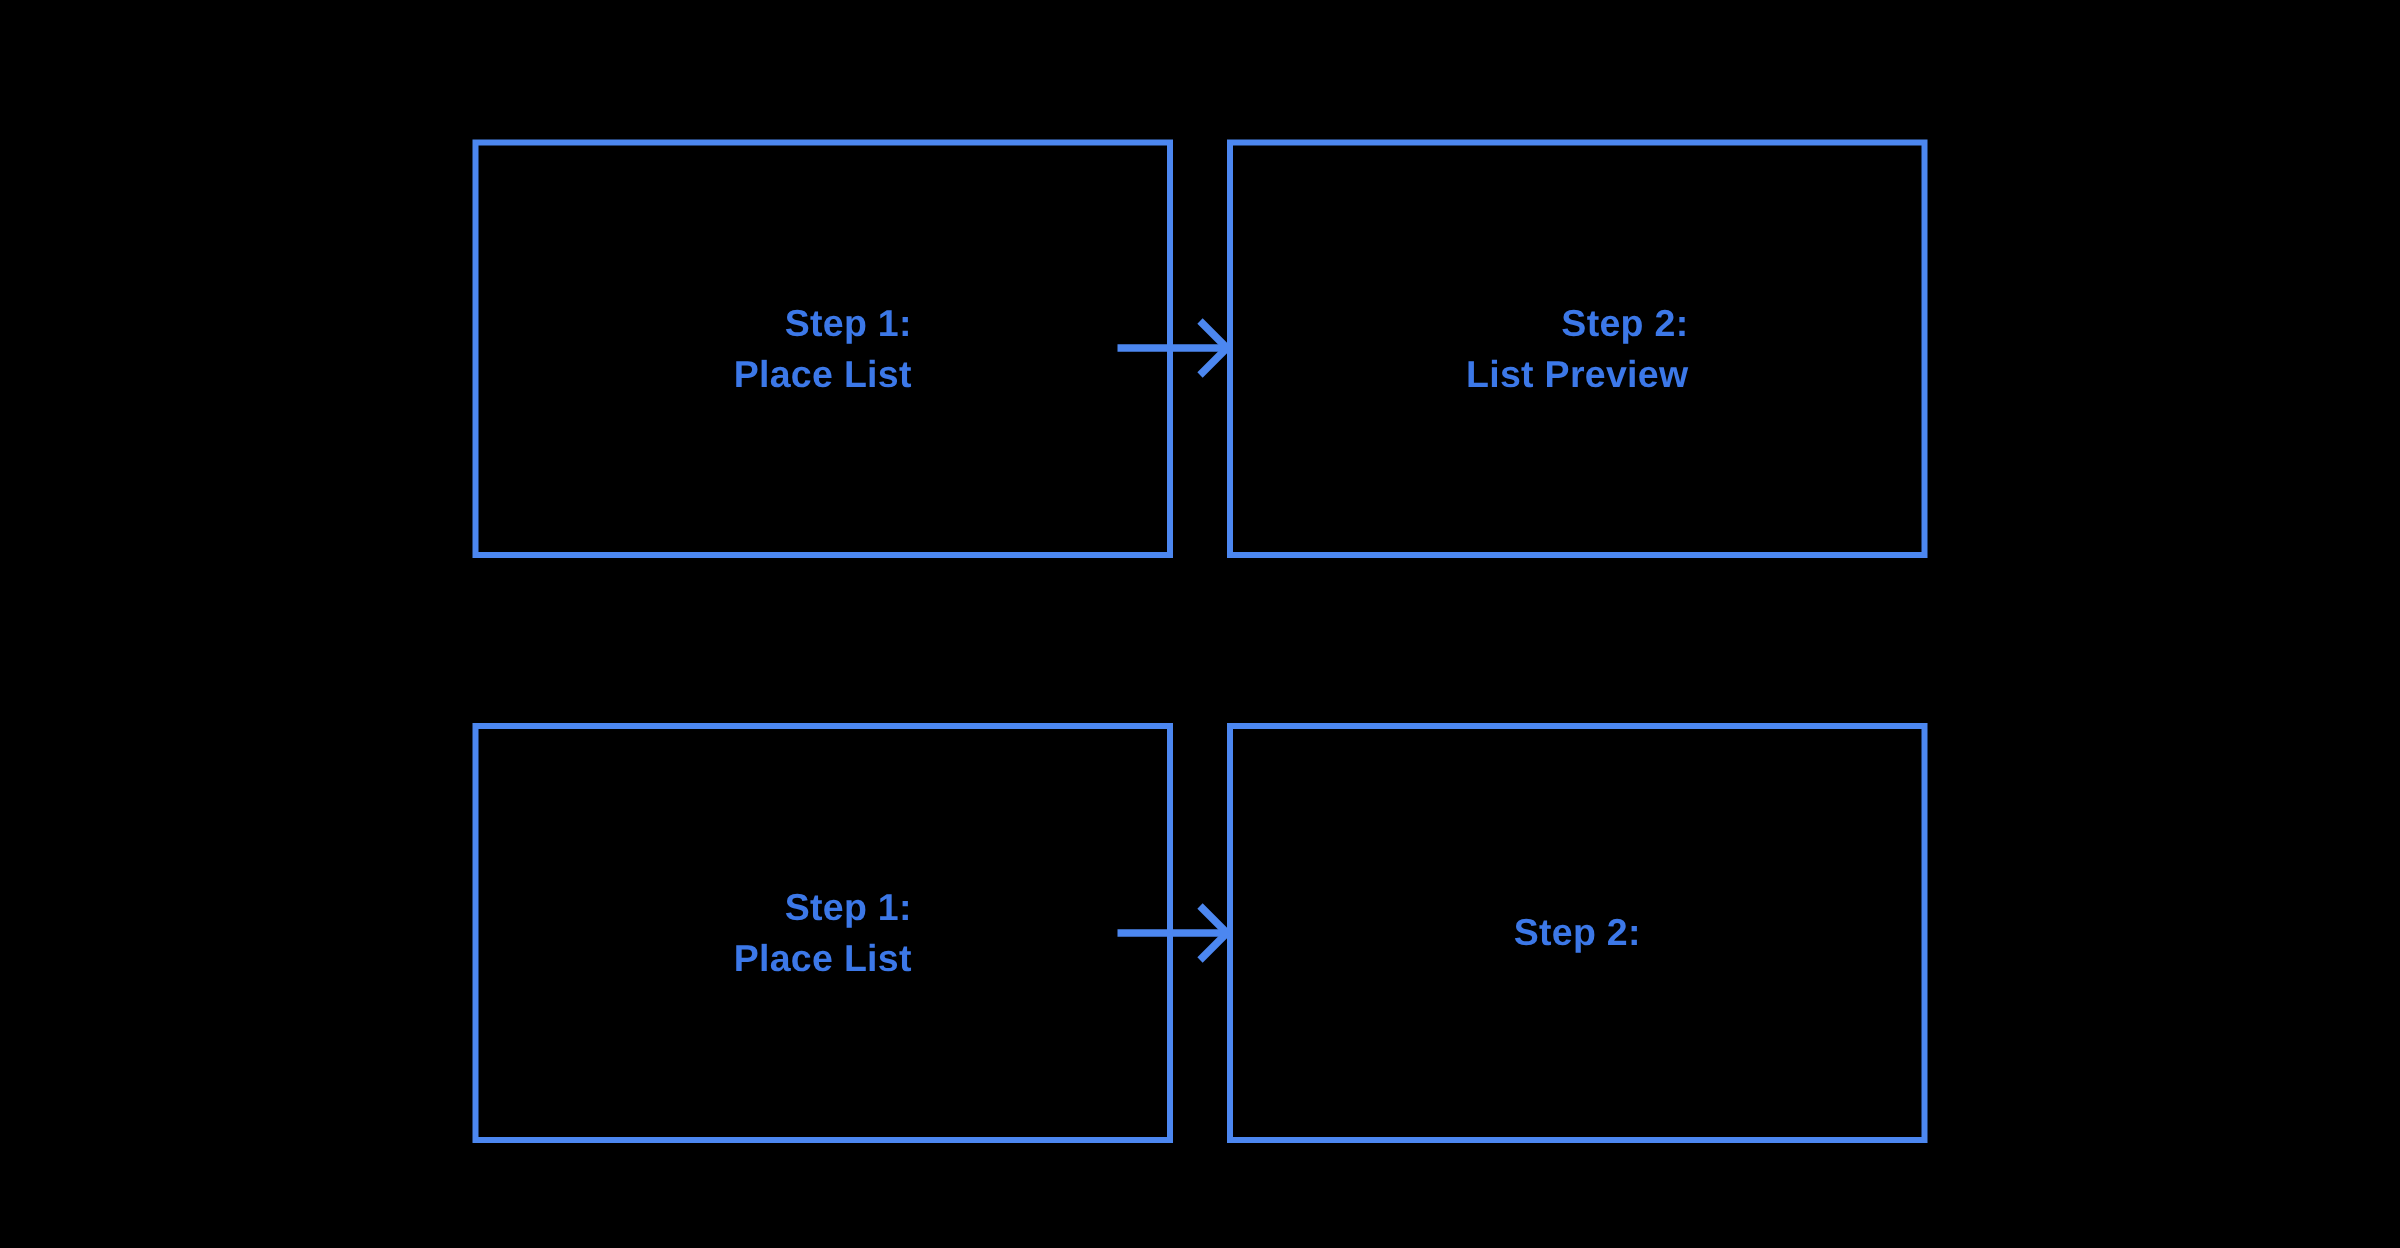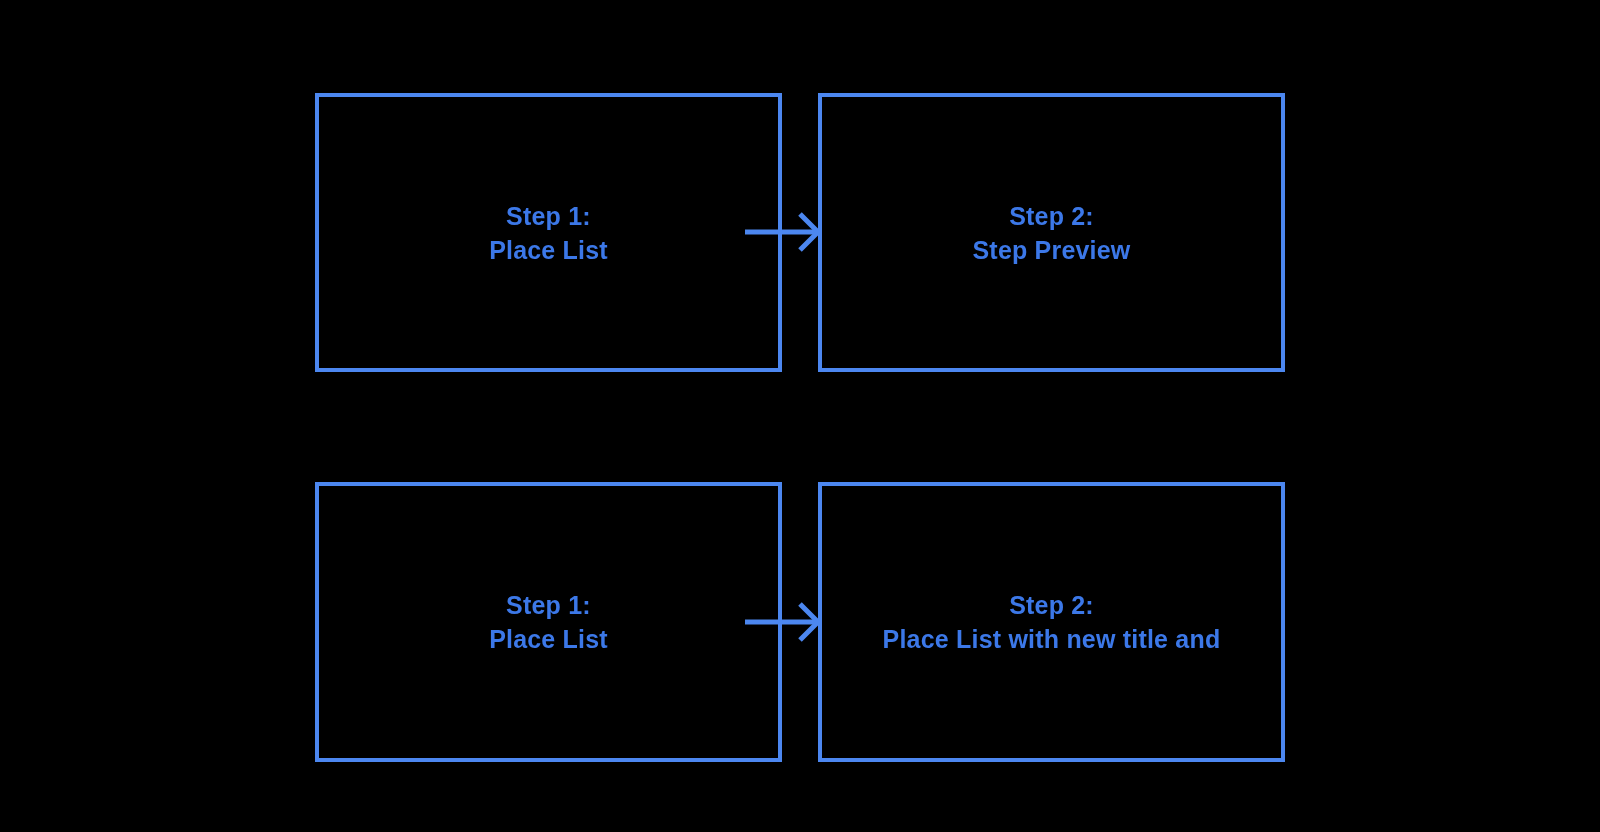--- a/index.html
+++ b/index.html
@@ -26,21 +26,21 @@
     background: transparent;
     display: flex;
     align-items: center;
     justify-content: center;
   }
   .box-top-left     { left: 315px; top: 93px;  width: 467px; height: 279px; }
   .box-top-right    { left: 818px; top: 93px;  width: 467px; height: 279px; }
   .box-bottom-left  { left: 315px; top: 482px; width: 467px; height: 280px; }
   .box-bottom-right { left: 818px; top: 482px; width: 467px; height: 280px; }
   .box-label {
-    text-align: center;
+    text-align: right;
     color: var(--shape-text);
     font-size: 25px;
     line-height: 34px;
     font-weight: 700;
     letter-spacing: 0.2px;
   }
   .arrow {
     position: absolute;
     width: 85px;
     height: 45px;
@@ -67,36 +67,35 @@
   </div>
 
   <svg class="arrow arrow-top" viewBox="0 0 85 45" aria-hidden="true">
     <line x1="5" y1="22" x2="78" y2="22"></line>
     <polyline points="60,4 78,22 60,40"></polyline>
   </svg>
 
   <div class="flow-box box-top-right">
     <div class="box-label">
       <div>Step 2:</div>
-      <div>Step Preview</div>
+      <div>List Preview</div>
     </div>
   </div>
 
   <div class="flow-box box-bottom-left">
     <div class="box-label">
       <div>Step 1:</div>
       <div>Place List</div>
     </div>
   </div>
 
   <svg class="arrow arrow-bottom" viewBox="0 0 85 45" aria-hidden="true">
     <line x1="5" y1="22" x2="78" y2="22"></line>
     <polyline points="60,4 78,22 60,40"></polyline>
   </svg>
 
   <div class="flow-box box-bottom-right">
     <div class="box-label">
       <div>Step 2:</div>
-      <div>Place List with new title and</div>
     </div>
   </div>
 
 </div>
 
 </body></html>

